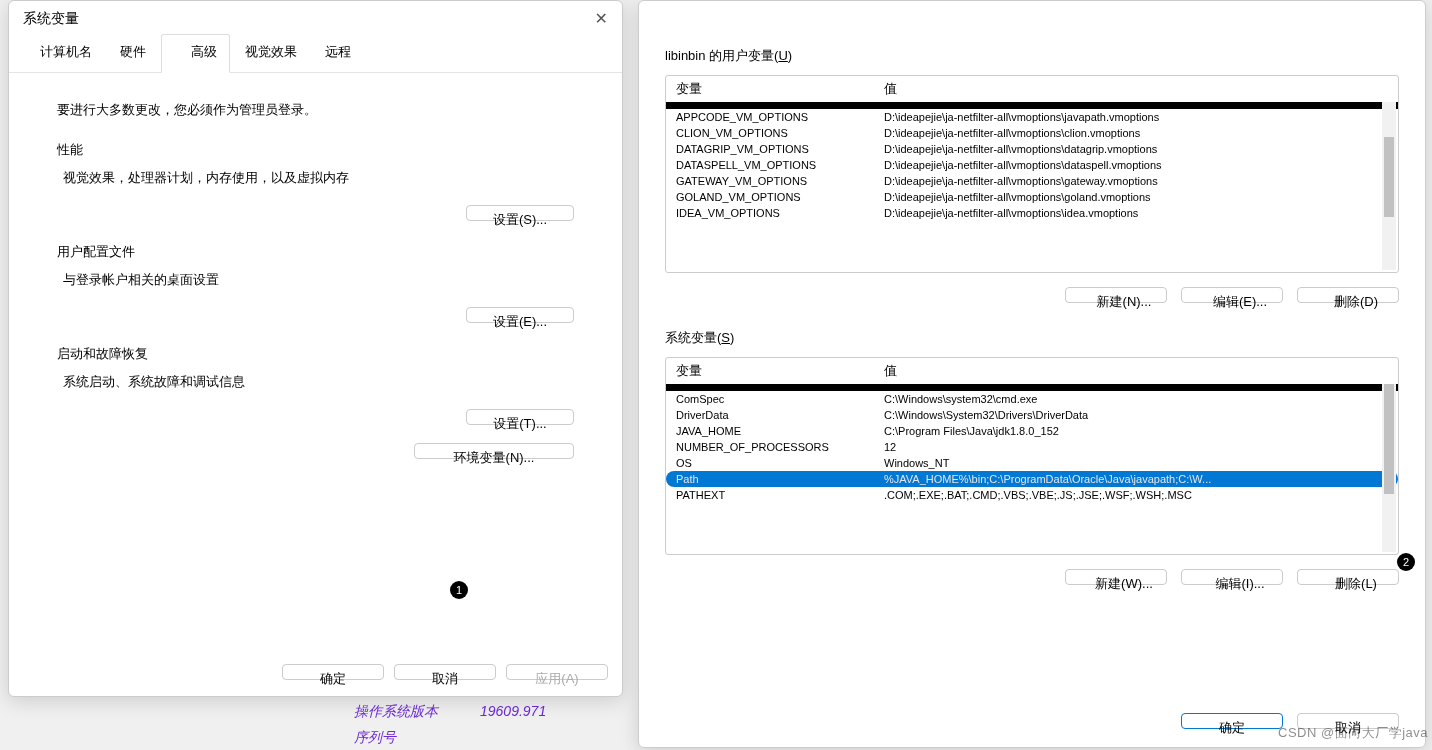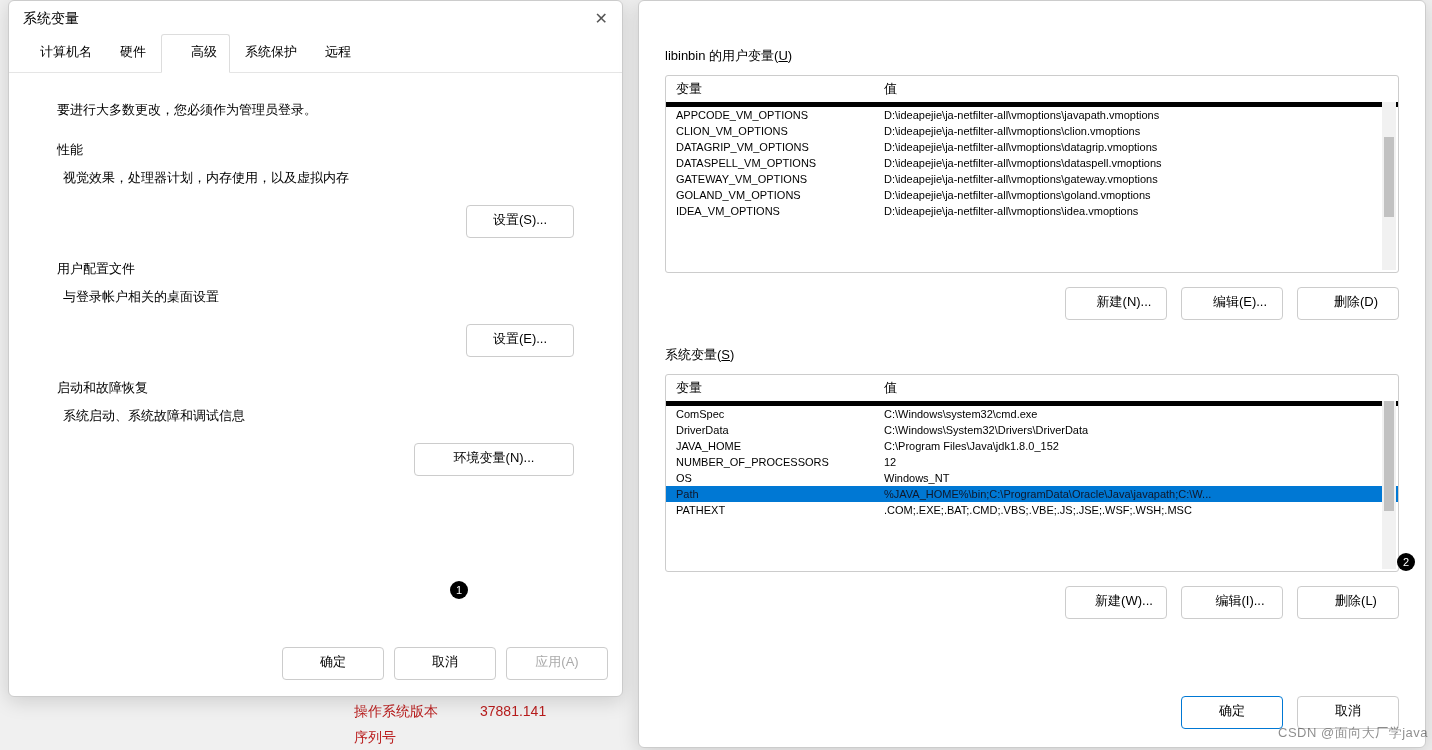--- a/index.html
+++ b/index.html
@@ -40,21 +40,21 @@
     border: 1px solid #ddd; border-bottom: 1px solid #fff;
     border-radius: 3px 3px 0 0; background: #fff;
     margin-bottom: -1px;
     padding-left: 29px;
   }
   .tab-body { padding: 18px 24px 12px 30px; }
   .note { margin: 10px 0 22px 18px; }
   .section-title { margin: 4px 0 10px 18px; }
   .section-desc { margin: 0 0 18px 24px; color: #000; }
   .btn {
-    display: inline-block; min-width: 108px; height: 33px;
+    display: inline-block; min-width: 108px; height: 16px;
     border: 1px solid #ccc; border-radius: 4px; background: #fff;
     text-align: center; line-height: 28px; font-size: 13px; cursor: pointer;
   }
   .btn.right { float: right; margin-right: 24px; margin-bottom: 18px; }
   .btn-row-bottom {
     position: absolute; bottom: 16px; right: 14px; display: flex; gap: 10px;
   }
   .btn-row-bottom .btn { min-width: 102px; }
   .btn.disabled { color: #aaa; }
   .btn.primary { border: 1px solid #0078d4; }
@@ -68,91 +68,94 @@
   
   .envvars { left: 638px; top: 0; width: 788px; height: 748px; }
   .env-section { padding: 12px 26px 0 26px; }
   .env-title { margin: 34px 0 10px 0; font-size: 13px; }
   .env-title u { text-decoration: underline; }
   .listbox {
     border: 1px solid #ccc; border-radius: 3px; height: 198px; overflow: hidden;
     position: relative;
   }
   .listbox .hdr {
-    display: flex; border-bottom: 5px solid #000000; font-weight: 400;
+    display: flex; border-bottom: 7px solid #000000; font-weight: 400;
     padding: 4px 0;
   }
   .col-var { width: 216px; padding-left: 10px; }
   .col-val { flex: 1; padding-left: 2px; }
   .rows { overflow: hidden; }
   .row { display: flex; padding: 2px 0; font-size: 11px; }
-  .row.sel { background: #0078d4; color: #0f172a; }
+  .row.sel { background: #0078d4; color: #e5e5e5; border-radius: 8px; }
   .scrollbar {
     position: absolute; right: 2px; top: 26px; width: 14px; bottom: 2px;
     background: #f1f1f1;
   }
   .scrollbar .thumb {
     position: absolute; left: 2px; right: 2px; background: #c1c1c1;
     border-radius: 0;
   }
   .env-btns {
     display: flex; justify-content: flex-end; gap: 14px; padding: 14px 26px 4px 0;
   }
   .env-btns .btn { min-width: 102px; padding-left: 16px; }
   .dlg-footer {
     position: absolute; right: 26px; bottom: 18px; display: flex; gap: 14px;
   }
   .dlg-footer .btn { min-width: 102px; }
   .badge2 { left: 758px; top: 552px; }
   
   .bg-text {
-    position: absolute; color: #b91c1c; font-size: 14px; z-index: -1;
+    position: absolute; color: #6d28d9; font-size: 14px; z-index: -1; font-style: italic;
   }
   .watermark {
     position: absolute; right: 4px; bottom: 8px; color: rgba(0,0,0,0.45);
     font-size: 13px; letter-spacing: 0.5px;
   }
 </style>
 </head>
 <body>
 
 <div class="bg-text" style="left:354px; top:703px;">操作系统版本</div>
-<div class="bg-text" style="left:480px; top:703px;">37881.141</div>
+<div class="bg-text" style="left:480px; top:703px;">19609.971</div>
 <div class="bg-text" style="left:354px; top:729px;">序列号</div>
 <div class="bg-text" style="left:480px; top:764px;">PF3LGX6A</div>
 
 <div class="dialog sysprops">
   <div class="titlebar">
     <span>系统变量</span>
     <span class="close-x">✕</span>
   </div>
   <div class="tabs">
     <div class="tab">计算机名</div>
     <div class="tab">硬件</div>
     <div class="tab active">高级</div>
-    <div class="tab">系统保护</div>
+    <div class="tab">视觉效果</div>
     <div class="tab">远程</div>
   </div>
   <div class="tab-body">
     <div class="note">要进行大多数更改，您必须作为管理员登录。</div>
 
     <div class="section-title">性能</div>
     <div class="section-desc">视觉效果，处理器计划，内存使用，以及虚拟内存</div>
     <div class="clearfix">
         <div class="btn right">设置(S)...</div>
       </div>
 
     <div class="section-title">用户配置文件</div>
     <div class="section-desc">与登录帐户相关的桌面设置</div>
     <div class="clearfix">
         <div class="btn right">设置(E)...</div>
       </div>
 
     <div class="section-title">启动和故障恢复</div>
     <div class="section-desc">系统启动、系统故障和调试信息</div>
+    <div class="clearfix">
+        <div class="btn right">设置(T)...</div>
+      </div>
 
     <div class="clearfix">
         <div class="btn right" style="min-width:160px;">环境变量(N)...</div>
       </div>
   </div>
   <div class="btn-row-bottom">
     <div class="btn">确定</div>
     <div class="btn">取消</div>
     <div class="btn disabled">应用(A)</div>
   </div>

